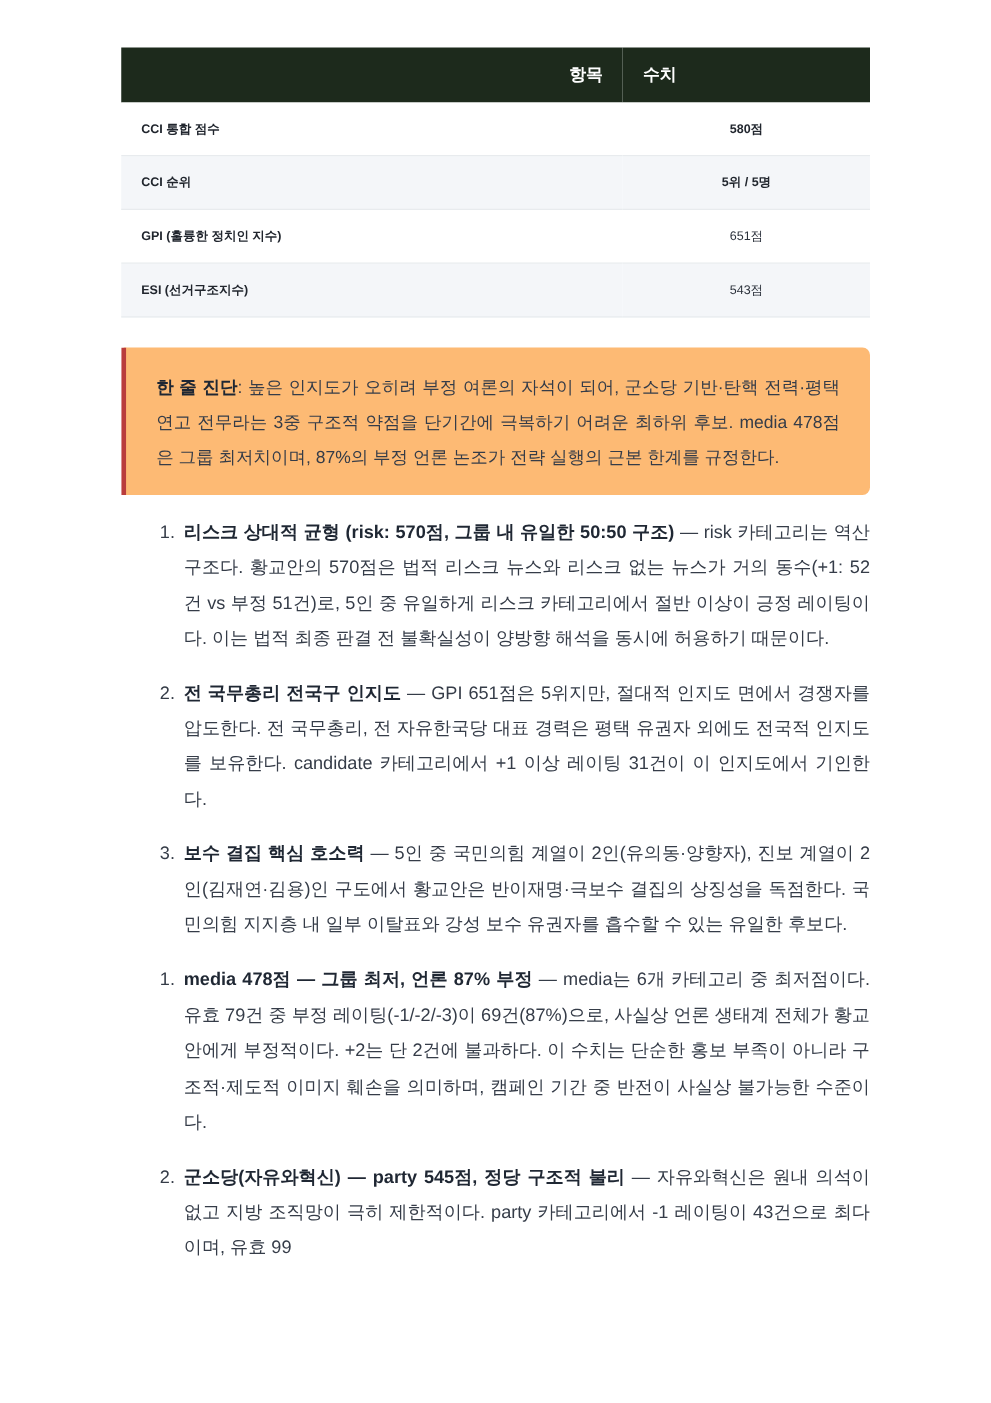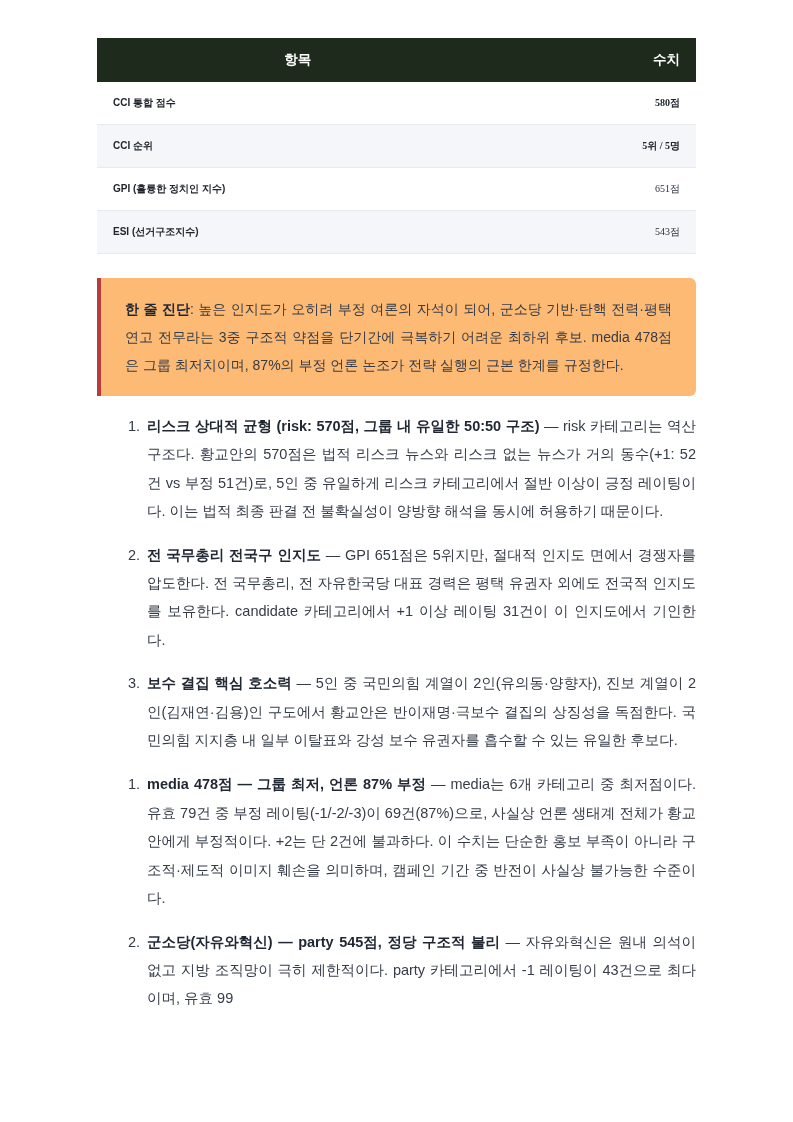--- a/index.html
+++ b/index.html
@@ -14,34 +14,34 @@
   .content { padding: 38px 97px 0 97px; }
 
   
   table.metrics { width: 100%; border-collapse: collapse; table-layout: fixed; }
   table.metrics th {
     background: #1d2a1c;
     color: #ffffff;
     font-size: 13.5px;
     font-weight: 600;
     padding: 13px 16px;
-    text-align: center;
+    text-align: right;
   }
-  table.metrics th.col-value { text-align: right; }
+  table.metrics th.col-value { text-align: left; }
   table.metrics col.c1 { width: 67%; }
   table.metrics col.c2 { width: 33%; }
   table.metrics td {
     padding: 14px 16px;
     font-size: 10px;
     border-bottom: 1px solid #e8ebee;
     background: #ffffff;
   }
   table.metrics tbody tr:nth-child(even) td { background: #f4f6f9; }
   td.cell-label { font-weight: 700; color: #21262e; }
-  td.cell-value { text-align: right; color: #2b313b; font-family: Liberation Serif, serif; }
+  td.cell-value { text-align: center; color: #2b313b; }
   tr.bold-value td.cell-value { font-weight: 700; color: #21262e; }
 
   
   .callout {
     margin-top: 24px;
     background: #fdba74;
     border-left: 4px solid #b93c3c;
     border-radius: 0 6px 6px 0;
     padding: 17px 24px;
   }

